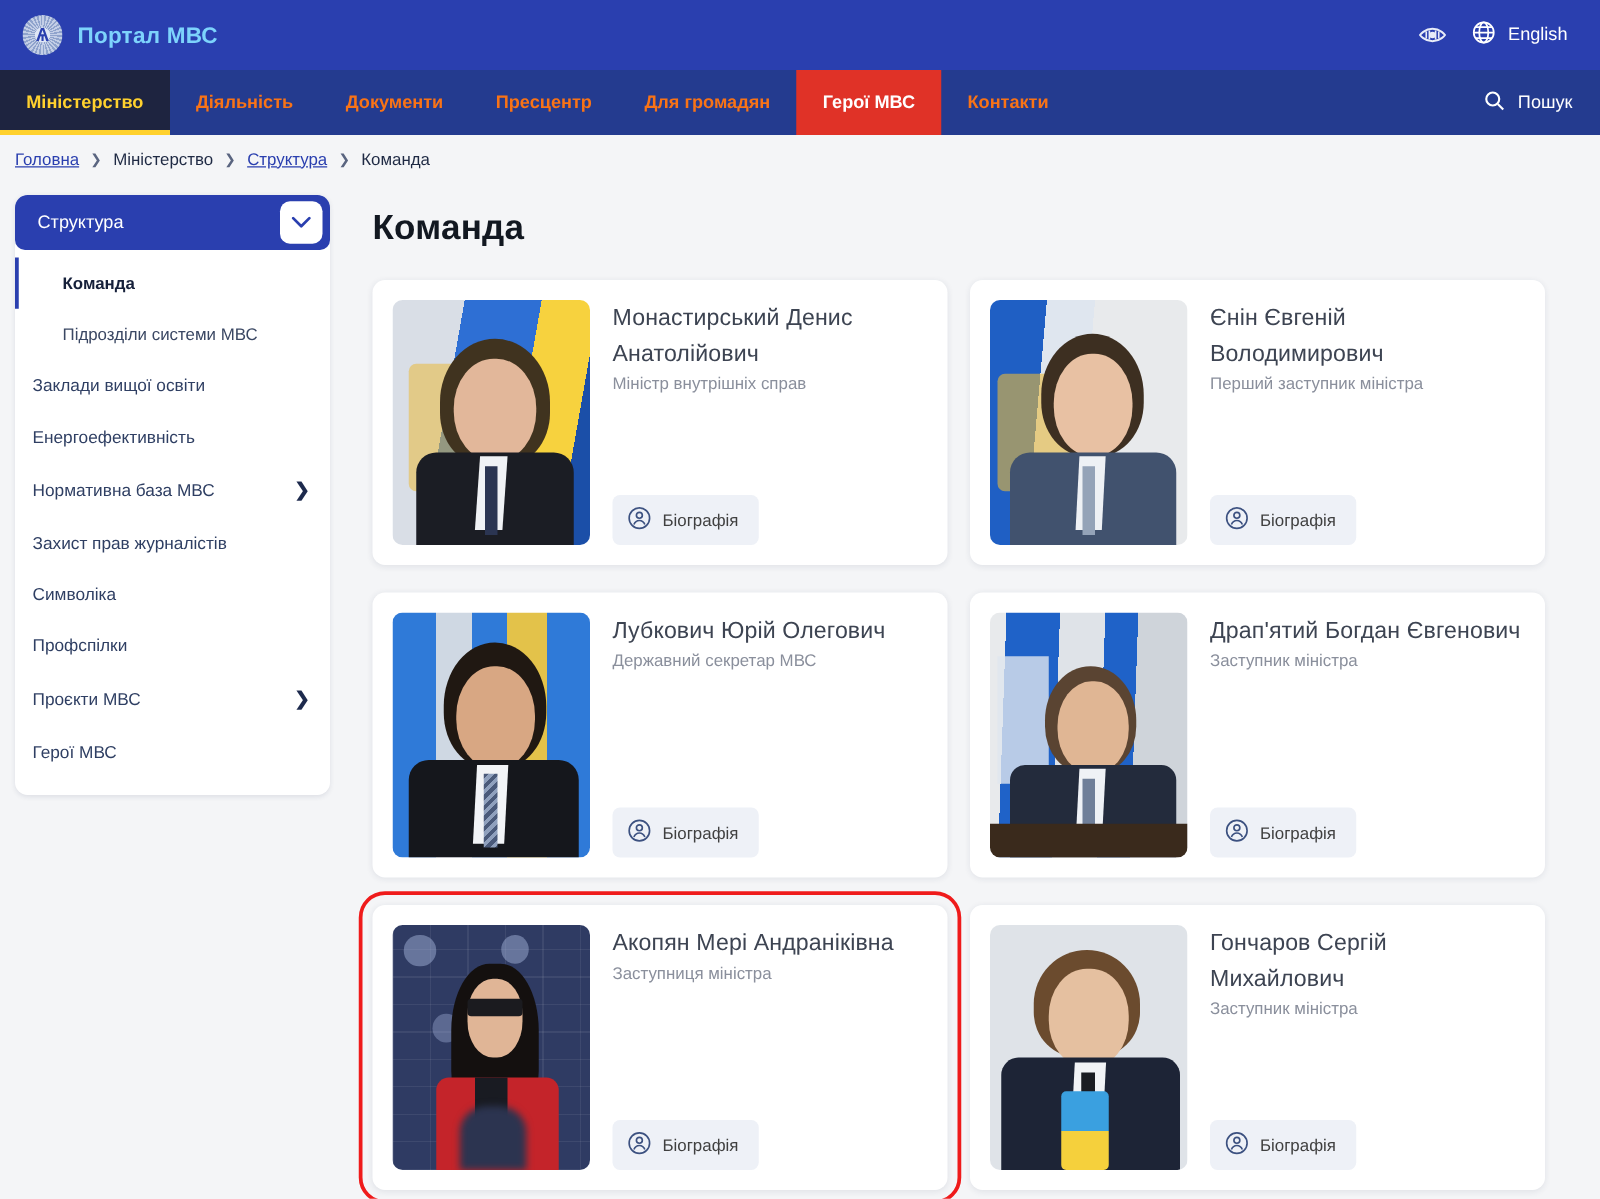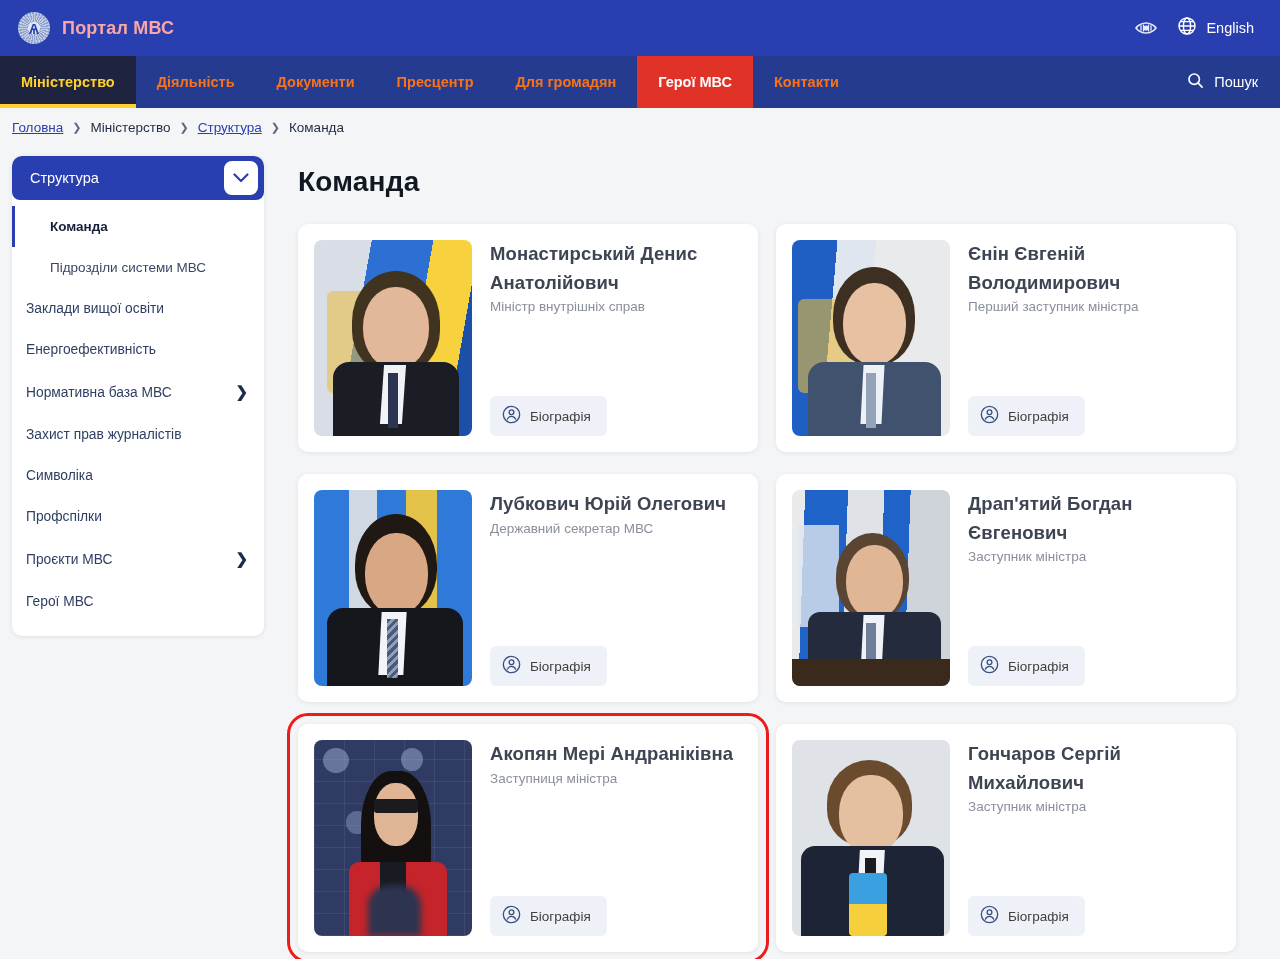--- a/index.html
+++ b/index.html
@@ -57,21 +57,21 @@
                      #c3cee6 348deg 354deg, #8fa3cc 354deg 360deg);
     position: relative;
     flex: none;
   }
   .emblem .trident {
     position: absolute; inset: 0;
     display: flex; align-items: center; justify-content: center;
     color: #2a3faf; font-size: 15px; font-weight: bold; line-height: 1;
   }
   .brand-title {
-    color: #fca5a5; font-size: 18px; font-weight: bold; letter-spacing: .2px;
+    color: #7dd3fc; font-size: 18px; font-weight: bold; letter-spacing: .2px;
   }
   .topbar-right {
     margin-left: auto; display: flex; align-items: center; gap: 20px;
     padding-right: 8px;
   }
   .icon-btn { display: flex; align-items: center; color: #e8ecf8; }
   .lang { display: flex; align-items: center; gap: 9px; }
   .lang-label { color: #ffffff; font-size: 14.5px; }
 
   
@@ -183,21 +183,21 @@
     outline-offset: 8px;
   }
   .photo {
     width: 158px; height: 196px; flex: none;
     border-radius: 8px; overflow: hidden;
     position: relative;
   }
   .photo .ph-inner { position: absolute; inset: 0; }
   .info { flex: 1; min-width: 0; display: flex; flex-direction: column; }
   .p-name {
-    font-size: 18.5px; font-weight: bold; color: #3d4452;
+    font-size: 18.5px; font-weight: normal; color: #3d4452;
     line-height: 1.55; letter-spacing: .1px;
   }
   .p-role { font-size: 13.5px; color: #8a8f9c; margin-top: 2px; }
   .bio-btn {
     margin-top: auto;
     align-self: flex-start;
     display: inline-flex; align-items: center; gap: 9px;
     background: #eef1f7;
     border-radius: 6px;
     padding: 9px 16px 9px 12px;

